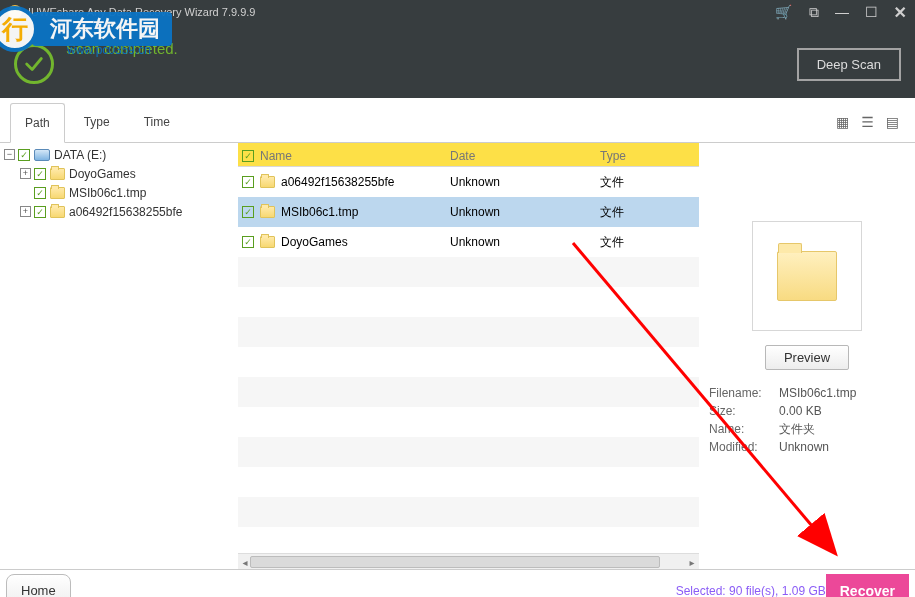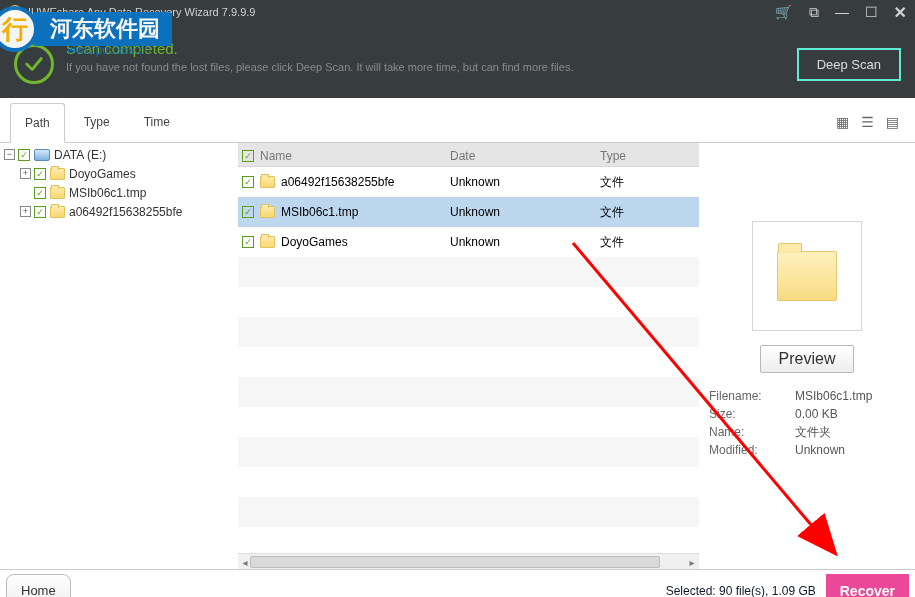--- a/index.html
+++ b/index.html
@@ -11,21 +11,21 @@
   .titlebar .tb-icons { display: flex; gap: 16px; align-items: center; font-size: 14px; color: #cfcfcf; }
   .titlebar .tb-icons span:last-child { font-weight: bold; font-size: 16px; }
 
   .header { background: #373d3f; padding: 16px 14px 14px 14px; display: flex; align-items: flex-start; position: relative; }
   .header-icon { width: 40px; height: 40px; border: 3px solid #72b62e; border-radius: 50%; display: flex; justify-content: center; align-items: center; margin-right: 12px; flex-shrink: 0; margin-top: 4px; }
   .header-icon svg { width: 22px; height: 22px; }
   .header-text h2 { color: #72b62e; font-size: 15px; font-weight: normal; margin-bottom: 4px; }
   .header-text .line1 { color: #bdbdbd; font-size: 11px; }
   .header-text .line2 { color: #8a8a8a; font-size: 11px; }
   .header-right { position: absolute; right: 14px; top: 24px; display: flex; gap: 22px; align-items: center; }
-  .deep-scan { border: 2px solid #5eead4; background: transparent; color: #dcdcdc; padding: 7px 18px; font-size: 13px; cursor: pointer; }
+  .deep-scan { border: 2px solid #a3a3a3; background: transparent; color: #dcdcdc; padding: 7px 18px; font-size: 13px; cursor: pointer; }
   .search-box { display: flex; align-items: center; background: #4a5052; border: 1px solid #5f6567; width: 140px; height: 28px; padding: 0 8px; }
   .search-box input { background: transparent; border: none; color: #ccc; outline: none; width: 100%; font-size: 12px; }
   .search-box input::placeholder { color: #aaa; }
   .mag-icon { width: 14px; height: 14px; opacity: .7; }
 
   .tab-row { display: flex; align-items: center; border-bottom: 1px solid #ccc; padding: 4px 10px 0 10px; background: #fff; }
   .tab { padding: 12px 14px; margin-right: 4px; font-size: 12px; color: #444; cursor: pointer; border: 1px solid transparent; border-top-left-radius: 3px; border-top-right-radius: 3px; }
   .tab.active { border: 1px solid #ccc; border-bottom: 1px solid #fff; margin-bottom: -1px; background: #fff; }
   .tab-spacer { flex: 1; }
   .view-icons { display: flex; gap: 12px; padding-right: 6px; color: #666; font-size: 14px; }
@@ -39,51 +39,51 @@
   .tree-row .chk::after { content: "✓"; color: #5a9e1f; font-size: 9px; }
   .tree-row .icon { margin-right: 4px; display: inline-flex; }
   .tree-row .label { }
   .drive-icon { width: 16px; height: 12px; background: linear-gradient(#d4e7f7,#7fb4e2); border: 1px solid #5a8ab8; border-radius: 2px; }
   .folder-icon { width: 15px; height: 12px; background: linear-gradient(#ffe9a8,#f7d872); border: 1px solid #e0c35a; border-radius: 1px; position: relative; }
   .folder-icon::before { content: ""; position: absolute; top: -3px; left: 0; width: 6px; height: 3px; background: #ffe9a8; border: 1px solid #e0c35a; border-bottom: none; border-radius: 1px 1px 0 0; }
   .tree .ind1 { padding-left: 20px; }
 
   .file-panel { flex: 1; min-width: 0; display: flex; flex-direction: column; }
   .fl-head, .fl-row { display: grid; grid-template-columns: 22px 190px 150px 80px; align-items: center; height: 30px; }
-  .fl-head { border-bottom: 1px solid #d8d8d8; background: #e5e5e5; padding-top: 2px; height: 24px; }
+  .fl-head { border-bottom: 1px solid #d8d8d8; background: #fde047; padding-top: 2px; height: 24px; }
   .fl-head .col { color: #777; font-size: 12px; }
   .fl-body { flex: 1; overflow: hidden; }
   .fl-row { border-bottom: 0; }
   .fl-row:nth-child(even) { background: #f6f6f6; }
   .fl-row.selected { background: #bcd7ee; }
   .fl-row .chk { width: 12px; height: 12px; border: 1px solid #5a9e1f; margin-left: 4px; display: flex; align-items: center; justify-content: center; }
   .fl-row .chk::after { content: "✓"; color: #5a9e1f; font-size: 9px; }
   .fl-head .chk { width: 12px; height: 12px; border: 1px solid #5a9e1f; margin-left: 4px; display: flex; align-items: center; justify-content: center; }
   .fl-head .chk::after { content: "✓"; color: #5a9e1f; font-size: 9px; }
   .name-cell { display: flex; align-items: center; gap: 6px; }
   .scrollbar-h { height: 16px; background: #f0f0f0; border-top: 1px solid #ddd; position: relative; }
   .scrollbar-h .thumb { position: absolute; top: 2px; left: 12px; width: 410px; height: 12px; background: #dadada; border: 1px solid #bcbcbc; border-radius: 2px; }
   .scrollbar-h .arr { position: absolute; top: 0; width: 14px; height: 16px; display: flex; align-items: center; justify-content: center; color: #777; font-size: 10px; }
   .scrollbar-h .arr.left { left: 0; }
   .scrollbar-h .arr.right { right: 0; }
 
   .preview-panel { width: 216px; padding: 14px 10px 4px 10px; display: flex; flex-direction: column; }
   .pv-box { width: 110px; height: 110px; border: 1px solid #d7d7d7; margin: 64px auto 14px auto; display: flex; align-items: center; justify-content: center; }
   .big-folder { width: 60px; height: 50px; background: linear-gradient(#fff0bf,#f8db82); border: 1px solid #e6c76a; border-radius: 2px; position: relative; }
   .big-folder::before { content: ""; position: absolute; top: -9px; left: 0; width: 22px; height: 9px; background: #fde9a9; border: 1px solid #e6c76a; border-bottom: none; border-radius: 2px 2px 0 0; }
-  .preview-btn { display: block; margin: 0 auto 14px auto; padding: 4px 18px; border: 1px solid #b8b8b8; background: linear-gradient(#fff,#ededed); border-radius: 2px; cursor: pointer; font-size: 16px; color:#333; }
+  .preview-btn { display: block; margin: 0 auto 14px auto; padding: 4px 18px; border: 1px solid #b8b8b8; background: linear-gradient(#fff,#ededed); border-radius: 2px; cursor: pointer; font-size: 13px; color:#333; }
   .info-grid { font-size: 12px; color: #666; line-height: 1.5; }
-  .info-grid .info-row { display: flex; gap: 16px; }
+  .info-grid .info-row { display: flex; }
   .info-grid .k { width: 70px; }
   .info-grid .v { color: #555; }
 
   .footer { height: 42px; border-top: 1px solid #ccc; display: flex; align-items: center; padding: 0 6px; }
   .home-btn { padding: 8px 14px; border: 1px solid #bcbcbc; background: linear-gradient(#fff,#eee); border-radius: 8px; cursor: pointer; font-size: 13px; color:#333; }
   .footer-spacer { flex: 1; }
-  .selected-text { color: #0f172a; font-size: 12px; margin-right: 10px; }
+  .selected-text { color: #8b5cf6; font-size: 12px; }
   .recover-btn { background: #ec4899; color: #fff; border: none; padding: 9px 14px; font-size: 14px; font-weight: bold; cursor: pointer; }
 
   .watermark { position: absolute; left: -8px; top: 6px; pointer-events: none; opacity: .95; }
   .wm-circle { width: 46px; height: 46px; border: 4px solid #0a73c4; border-radius: 50%; background: #fff; position: absolute; left: 0; top: 0; display:flex; align-items:center; justify-content:center; }
   .wm-circle span { font: bold 26px/1 Arial; color: #ffb300; }
   .wm-text { position: absolute; left: 40px; top: 6px; background: #0a73c4; color: #fff; padding: 6px 12px 6px 18px; font: bold 22px/1 "SimHei", sans-serif; border-radius: 4px; white-space: nowrap; }
   .wm-url { position: absolute; left: 75px; top: 38px; color: #0a73c4; font: 12px/1 Arial; }
 
   .arrow-overlay { position: absolute; left: 0; top: 0; pointer-events: none; }
 </style>
@@ -103,21 +103,20 @@
 </div>
 
 <div class="header">
   <div class="header-icon">
     <svg viewBox="0 0 24 24">
         <polyline points="4,12 10,18 20,6" fill="none" stroke="#72b62e" stroke-width="3" stroke-linecap="round" stroke-linejoin="round"></polyline>
       </svg>
   </div>
   <div class="header-text">
     <h2>Scan completed.</h2>
-    <div class="line2">If you have not found the lost files, please click Deep Scan. It will take more time, but can find more files.</div>
   </div>
   <div class="header-right">
     <button class="deep-scan">Deep Scan</button>
   </div>
 </div>
 
 <div class="tab-row">
   <div class="tab active">Path</div>
   <div class="tab">Type</div>
   <div class="tab">Time</div>

